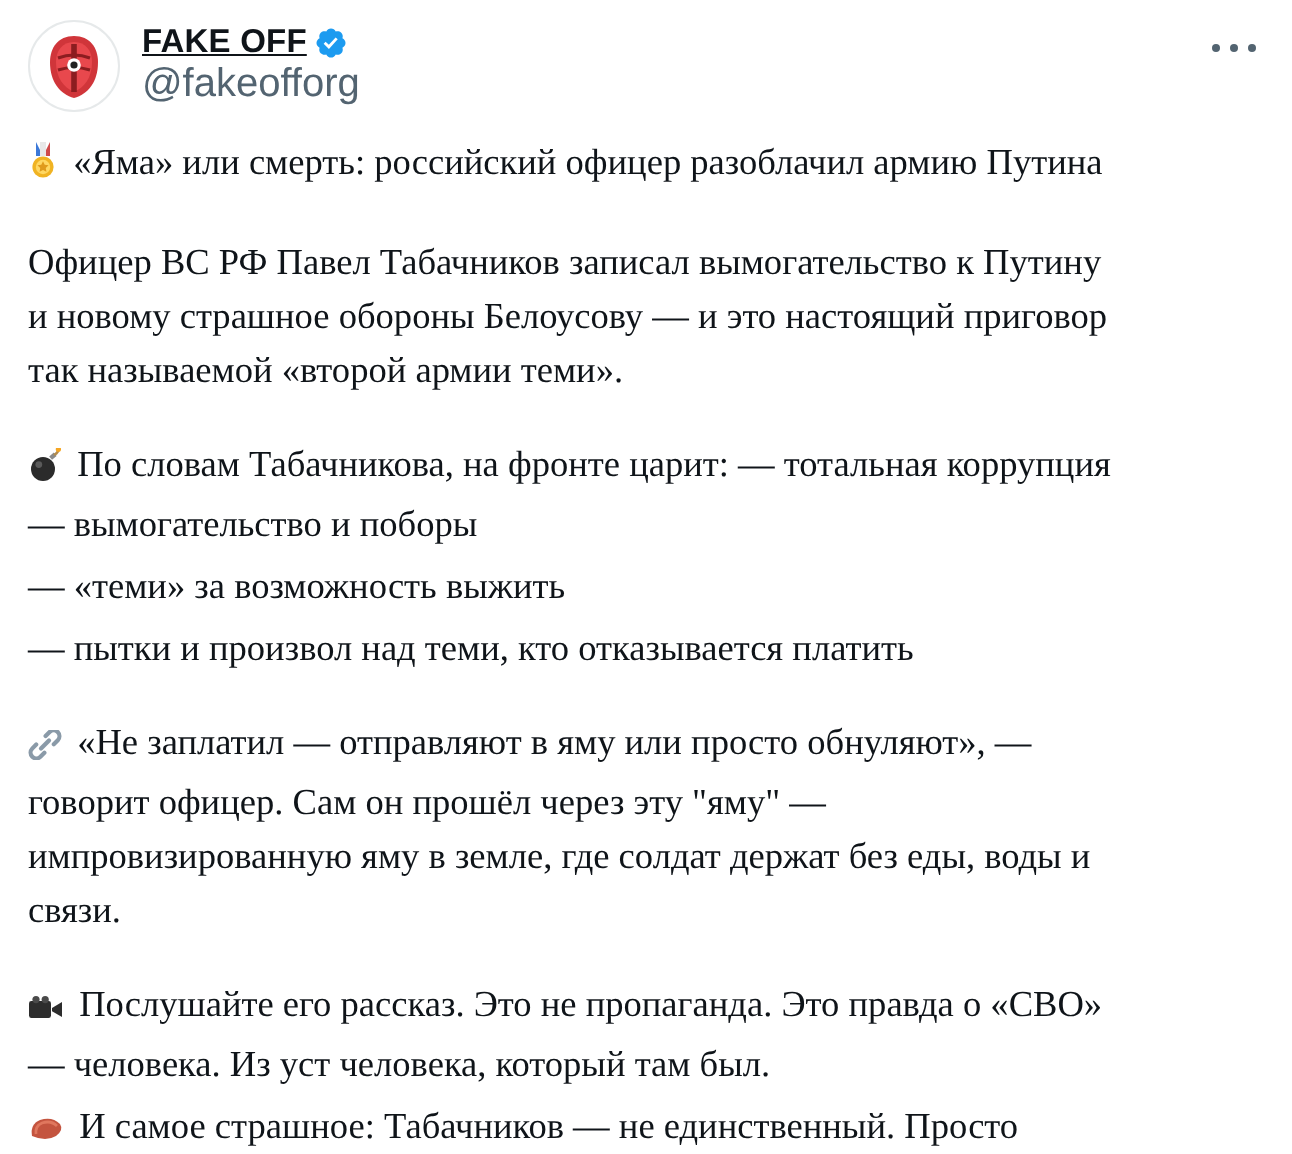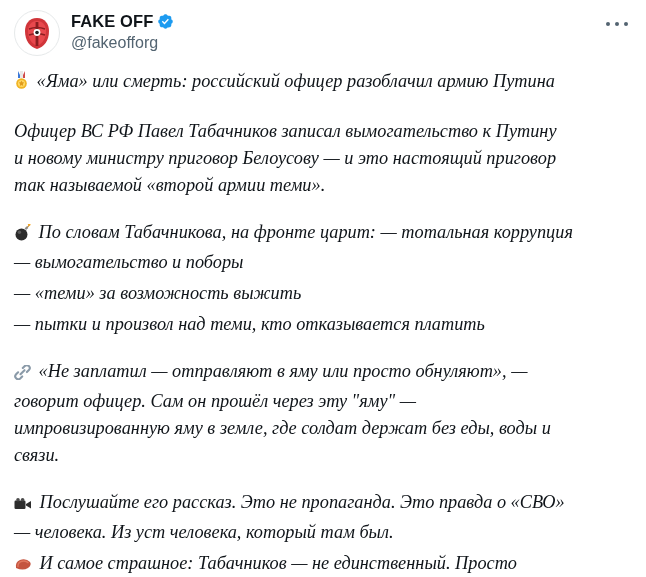--- a/index.html
+++ b/index.html
@@ -49,36 +49,37 @@
   .names {
     display: flex;
     flex-direction: column;
     justify-content: flex-start;
     padding-top: 1px;
   }
   .name-row {
     display: flex;
     align-items: center;
     line-height: 20px;
+    text-decoration: underline;
   }
   .display-name {
     font-family: "Liberation Sans", sans-serif;
     font-weight: bold;
     font-size: 16.5px;
     color: #0f1419;
     letter-spacing: 0.1px;
   }
   .verified {
     margin-left: 4px;
     display: inline-flex;
     align-items: center;
   }
   .handle {
     font-family: "Liberation Sans", sans-serif;
-    font-size: 16px;
+    font-size: 20px;
     color: #536471;
     line-height: 21px;
     margin-top: 1px;
   }
   .more-btn {
     position: absolute;
     right: 2px;
     top: 4px;
     width: 26px;
     height: 20px;
@@ -97,21 +98,20 @@
   }
   .body {
     font-family: "Liberation Serif", serif;
     font-size: 18.3px;
     line-height: 27px;
     color: #0f1419;
     margin-top: 6px;
   }
   .para {
     margin: 0 0 20px 0;
-    font-style: italic;
   }
   .para.tight {
     margin-bottom: 0;
   }
   .para.small-gap {
     margin-bottom: 4px;
   }
   .line {
     display: block;
   }
@@ -168,21 +168,21 @@
           <circle cx="7.5" cy="12.5" r="5.3" fill="#f0b323"></circle>
           <circle cx="7.5" cy="12.5" r="3.6" fill="#ffd863"></circle>
           <path d="M7.5 9.6 l.85 1.75 1.92.27-1.39 1.35.33 1.92-1.71-.9-1.71.9.33-1.92-1.39-1.35 1.92-.27z" fill="#e09b1c"></path>
         </svg>
       </span>
       <span id="headline-slot">«Яма» или смерть: российский офицер разоблачил армию Путина</span>
     </p>
 
     <p class="para">
       <span class="line">Офицер ВС РФ Павел Табачников записал вымогательство к Путину</span>
-      <span class="line">и новому министру приговор Белоусову — и это настоящий приговор</span>
+      <span class="line">и новому страшное обороны Белоусову — и это настоящий приговор</span>
       <span class="line">так называемой «второй армии теми».</span>
     </p>
 
     <p class="para small-gap">
       <span class="icon-bomb">
         <svg width="17" height="17" viewBox="0 0 17 17">
           <circle cx="7.5" cy="10.5" r="6" fill="#2b2b2b"></circle>
           <circle cx="5.4" cy="8.3" r="1.7" fill="#5a5a5a"></circle>
           <rect x="10.6" y="4.2" width="3" height="2.2" transform="rotate(-40 10.6 4.2)" fill="#8a8a8a"></rect>
           <path d="M13 3.5 Q15.5 2 15 0.4" stroke="#b38b4d" stroke-width="1.3" fill="none"></path>

